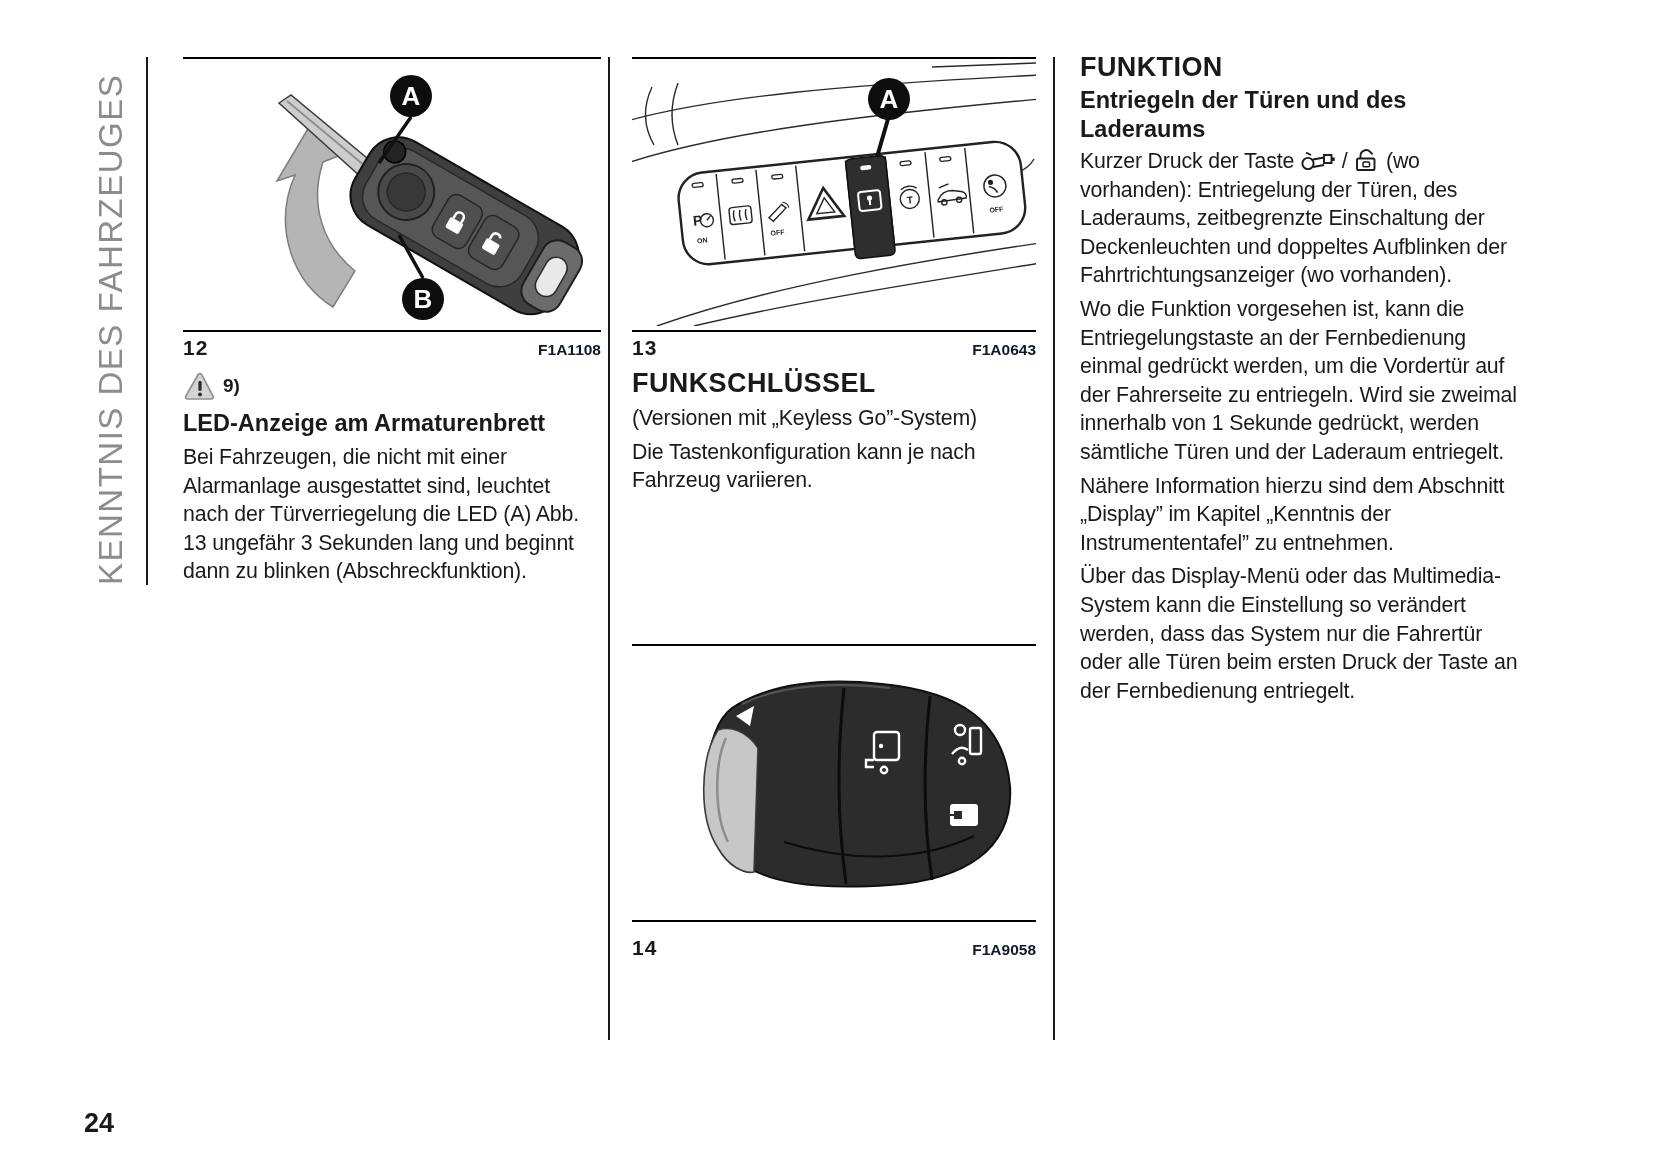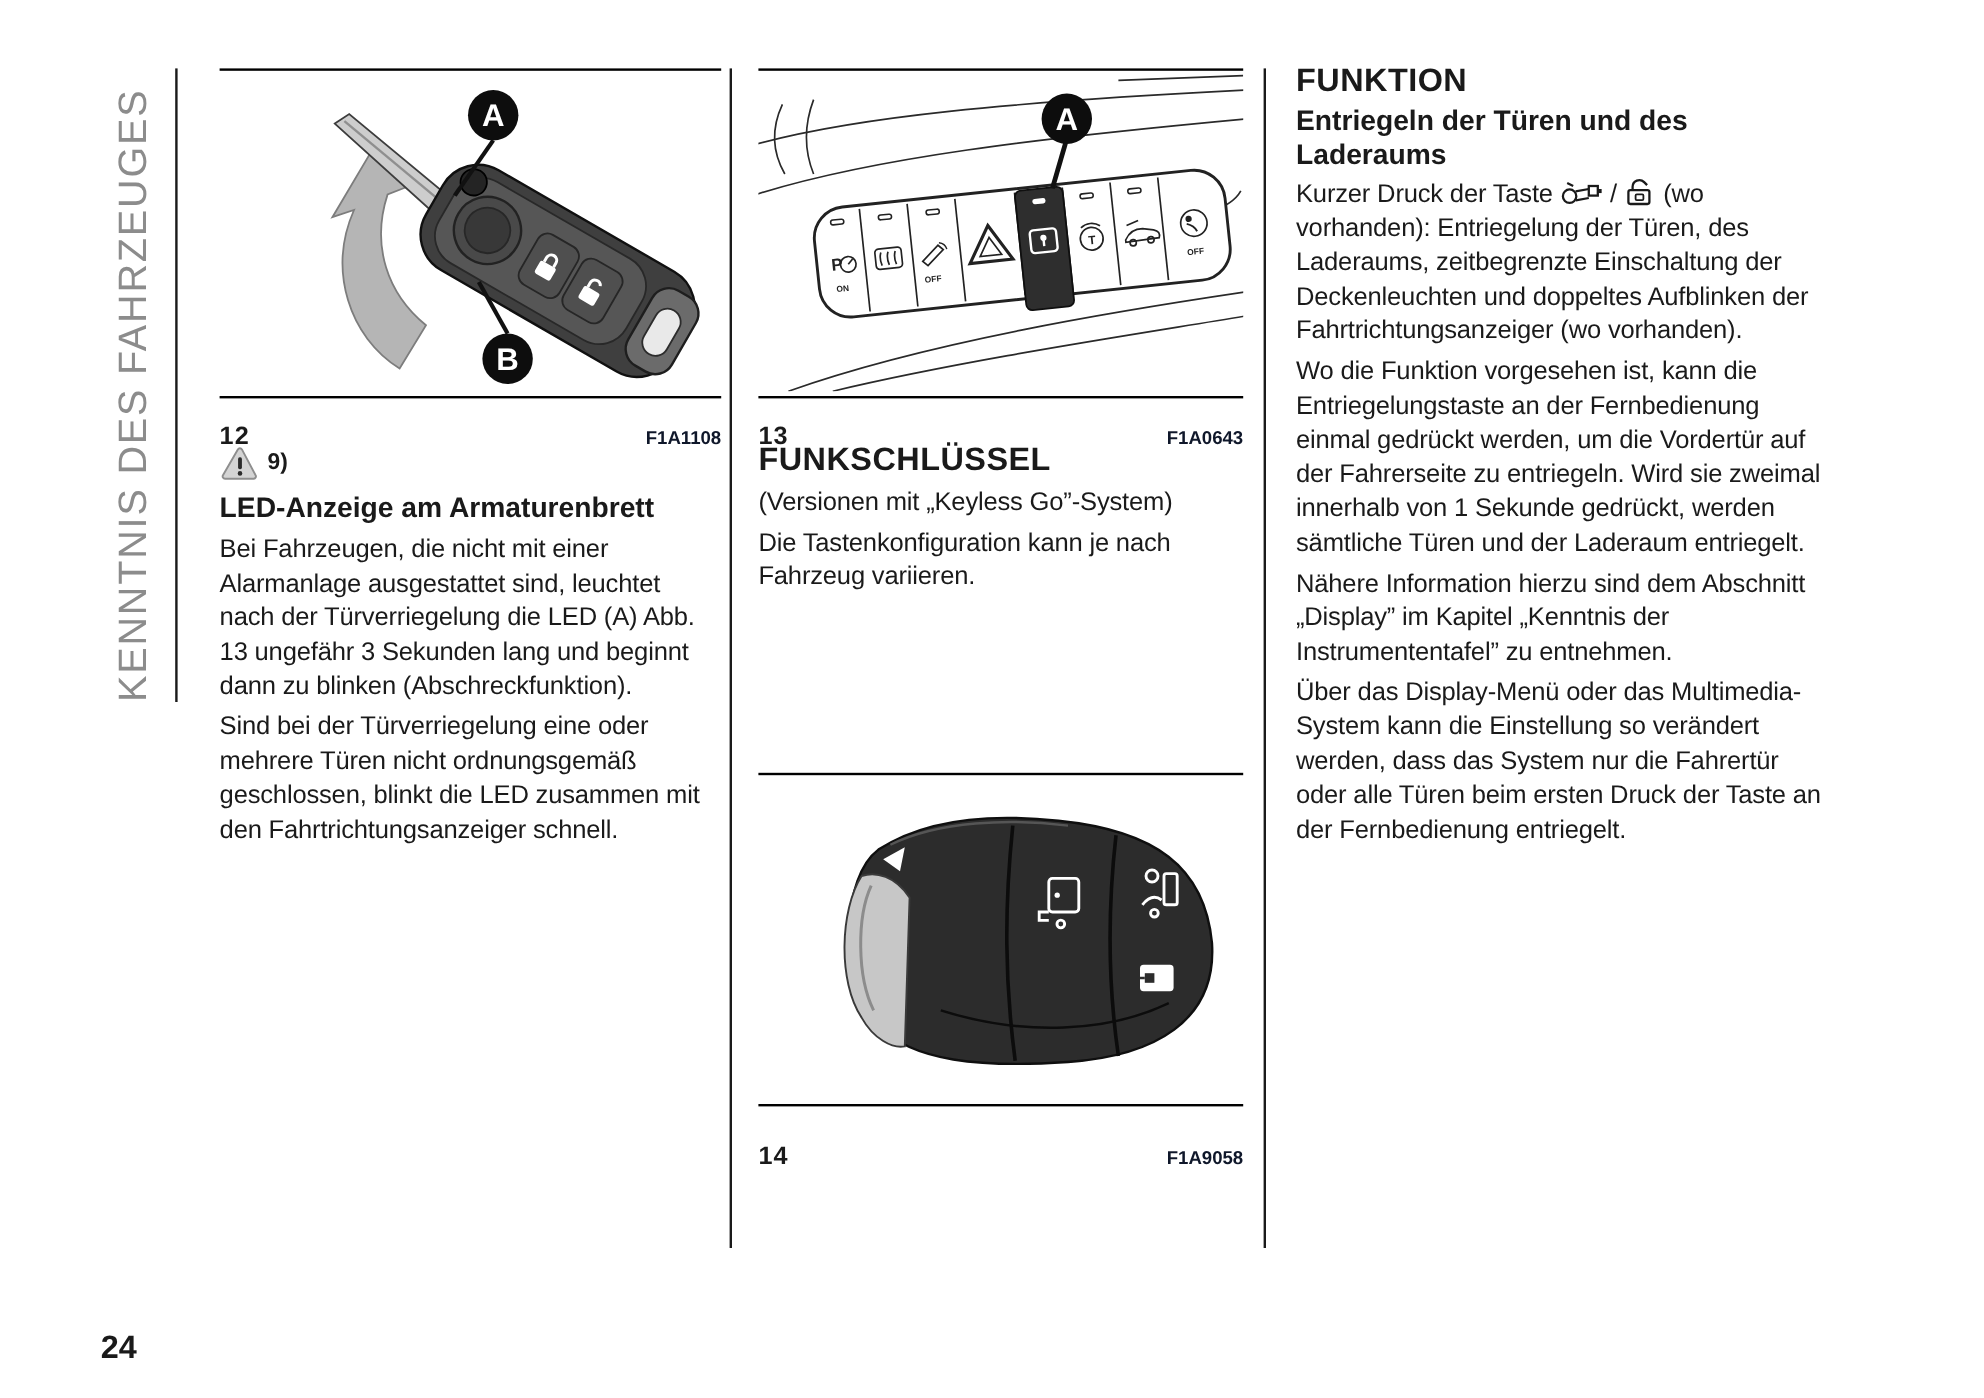--- a/index.html
+++ b/index.html
@@ -22,21 +22,21 @@
   .col3{left:1080px;width:446px;}
   .vdivider{position:absolute;top:57px;width:2px;height:983px;background:#1a1a1a;}
   .d1{left:608px;}
   .d2{left:1053px;}
 
   
   .figure{position:absolute;left:0;border-top:2px solid #000;border-bottom:2px solid #000;}
   .fig-top{top:57px;height:271px;width:100%;}
   .fig-caption{position:absolute;left:0;width:100%;display:flex;justify-content:space-between;align-items:baseline;}
   .cap-top{top:336px;}
-  .fig-num{font-size:21px;font-weight:bold;letter-spacing:1px;margin-top:16px;}
+  .fig-num{font-size:21px;font-weight:bold;letter-spacing:1px;}
   .fig-code{font-size:15.5px;font-weight:bold;color:#0f172a;}
 
   
   .note-row{position:absolute;left:0;top:372px;display:flex;align-items:center;gap:8px;}
   .note-ref{font-size:19px;font-weight:bold;}
   h2{margin:0;font-size:27px;font-weight:bold;letter-spacing:.4px;}
   h3{margin:0;font-size:23.5px;font-weight:bold;line-height:28.5px;}
   p{margin:0 0 5px 0;font-size:21.3px;line-height:28.6px;letter-spacing:-.15px;}
   .c1-head{position:absolute;left:0;top:409px;}
   .c1-body{position:absolute;left:0;top:443px;width:418px;}
@@ -108,21 +108,20 @@
         <path d="M15.2,2.5 a2,2 0 0 1 3.4,0 L30,24 a2,2 0 0 1 -1.7,3 H4.5 a2,2 0 0 1 -1.7,-3 Z" fill="#d4d4d4" stroke="#8e8e8e" stroke-width="1.6"></path>
         <rect x="15.4" y="9" width="3.2" height="10" rx="1.4" fill="#2b2b2b"></rect>
         <circle cx="17" cy="22.5" r="1.9" fill="#2b2b2b"></circle>
       </svg>
       <span class="note-ref">9)</span>
     </div>
 
     <h3 class="c1-head">LED-Anzeige am Armaturenbrett</h3>
     <div class="c1-body">
       <p>Bei Fahrzeugen, die nicht mit einer Alarmanlage ausgestattet sind, leuchtet nach der Türverriegelung die LED (A) Abb. 13 ungefähr 3 Sekunden lang und beginnt dann zu blinken (Abschreckfunktion).</p>
-      <p>Sind bei der Türverriegelung eine oder mehrere Türen nicht ordnungsgemäß geschlossen, blinkt die LED zusammen mit den Fahrtrichtungsanzeiger schnell.</p>
     </div>
   </div>
 
   <div class="vdivider d1"></div>
 
   <div class="col col2">
 
     <div class="figure fig-top">
       <svg class="fig-art" width="404" height="267" viewBox="0 0 404 267">
         <g fill="none" stroke="#2a2a2a" stroke-width="1.4">

